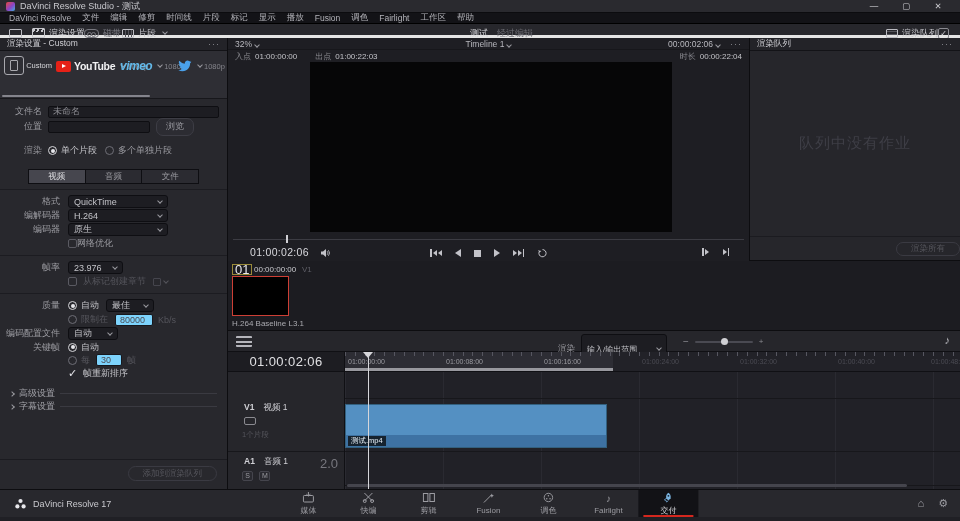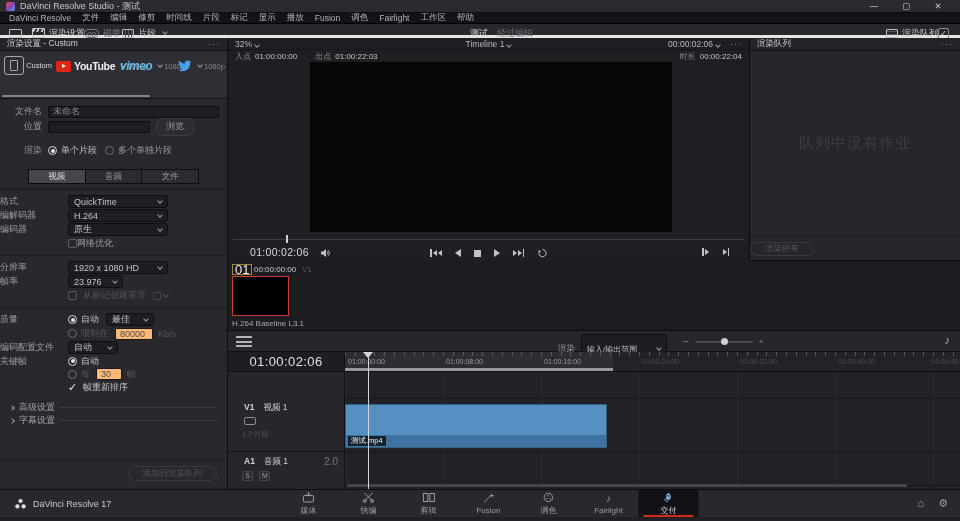--- a/index.html
+++ b/index.html
@@ -54,23 +54,23 @@
   .radio.on::after{content:'';position:absolute;inset:1.5px;border-radius:50%;background:#e6e6ea}
   .cb{width:9px;height:9px;border:1px solid #5a5a62;border-radius:2px;position:relative;display:inline-block;flex:none}
   .cb.on{border-color:transparent}
   .cb.on::after{content:'✓';position:absolute;left:-1px;top:-3px;font-size:11px;color:#e8e8ec}
   .tabs{display:flex;margin:12px 28px 0 28px;height:15px}
   .tab{flex:1;border:1px solid #0e0e12;border-left-width:0;background:#2b2b31;color:#9a9aa0;display:flex;align-items:center;justify-content:center;font-size:8.5px}
   .tab:first-child{border-left-width:1px}
   .tab.on{background:#46464e;color:#dcdce0}
   .hr{height:1px;background:#1c1c21;margin:5px 0 4px 0;flex:none}
   .frow{display:flex;align-items:center;height:13px;margin-top:1px}
-  .flabel{width:68px;text-align:left;padding-right:8px;color:#9a9aa0;flex:none}
+  .flabel{width:68px;text-align:right;padding-right:8px;color:#9a9aa0;flex:none}
   .dd{height:13px;background:#1d1d22;border:1px solid #0e0e12;border-radius:3px;display:flex;align-items:center;padding:0 5px;color:#c3c3c8;justify-content:space-between}
-  .dd.dis,.inp.dis{color:#4c4c53;border-color:#17171c;background:#fdba74}
+  .dd.dis,.inp.dis{color:#4c4c53;border-color:#17171c;background:#7dd3fc}
   .grayt{color:#55555c}
   .twist{display:flex;align-items:center;gap:5px;color:#a2a2a8;margin:0 10px;height:13px}
   .twist .line{flex:1;height:1px;background:#3a3a41}
   .chev-r{width:4px;height:4px;border-right:1px solid #9a9aa0;border-bottom:1px solid #9a9aa0;transform:rotate(-45deg)}
   .addbtn-zone{border-top:1px solid #1b1b20;padding:6px 10px 0 0;display:flex;justify-content:flex-end;height:30px;flex:none}
   .bigpill{height:15px;border:1px solid #3a3a42;border-radius:8px;color:#56565d;font-size:8.5px;display:flex;align-items:center;padding:0 14px;background:transparent}
   
   .viewer{position:absolute;left:228px;top:0;width:522px;height:223px;background:#1e1e23;border-right:1px solid #0d0d10}
   .vrow1{height:12px;display:flex;align-items:center;padding:0 7px;font-size:8.5px;color:#b8b8be;border-bottom:1px solid #17171b;position:relative}
   .vrow2{height:12px;display:flex;align-items:center;padding:0 7px;font-size:8px;color:#8a8a90;gap:4px}
@@ -85,21 +85,21 @@
   .t-l{width:0;height:0;border-top:4px solid transparent;border-bottom:4px solid transparent;border-right:6px solid #c2c2c8}
   .t-r{width:0;height:0;border-top:4px solid transparent;border-bottom:4px solid transparent;border-left:6px solid #c2c2c8}
   .t-l.sm{border-top-width:3px;border-bottom-width:3px;border-right-width:4.5px}
   .t-r.sm{border-top-width:3px;border-bottom-width:3px;border-left-width:4.5px}
   .t-bar{width:1.5px;height:8px;background:#c2c2c8}
   .t-sq{width:7px;height:7px;background:#c2c2c8}
   
   .panel-right{position:absolute;left:750px;top:0;width:210px;height:223px;background:#26262b;display:flex;flex-direction:column;border-bottom:1px solid #0d0d10}
   .rq-body{flex:1;display:flex;align-items:center;justify-content:center}
   .rq-empty{color:#3e3e46;font-size:15px;letter-spacing:1px}
-  .rq-foot{height:24px;border-top:1px solid #1b1b20;display:flex;align-items:center;padding-right:11px}
+  .rq-foot{height:24px;border-top:1px solid #1b1b20;display:flex;align-items:center;justify-content:flex-end;padding-right:0}
   
   .strip{position:absolute;left:228px;top:223px;width:732px;height:70px;background:#1c1c21;border-bottom:1px solid #0d0d10;font-size:8px}
   .clipidx{position:absolute;left:4px;top:3px;border:1px solid #9a8b3a;color:#e8e8ec;font-size:13px;padding:0 2px;line-height:9px}
   .striptc{position:absolute;left:26px;top:4px;color:#cacacf;font-size:8px}
   .stripv1{position:absolute;left:74px;top:4px;color:#5e5e66}
   .thumb{position:absolute;left:4px;top:15px;width:57px;height:40px;background:#000;border:1px solid #cd3f35}
   .stripcodec{position:absolute;left:4px;top:58px;color:#a9a9af}
   
   .timeline{position:absolute;left:228px;top:293px;width:732px;height:158px;background:#202025}
   .ttool{position:absolute;left:0;right:0;top:0;height:21px;background:#26262b;border-bottom:1px solid #101014}
@@ -292,27 +292,20 @@
     </div>
     <div class="frow">
       <span class="flabel"></span>
       <span class="cb"></span>
       <span style="color:#9a9aa0">网络优化</span>
     </div>
 
     <div class="hr"></div>
 
     <div class="frow">
-      <span class="flabel">分辨率</span>
-      <span class="dd" style="width:100px">
-          <span>1920 x 1080 HD</span>
-          <span class="chev"></span>
-        </span>
-    </div>
-    <div class="frow">
       <span class="flabel">帧率</span>
       <span class="dd" style="width:55px">
           <span>23.976</span>
           <span class="chev"></span>
         </span>
     </div>
     <div class="frow">
       <span class="flabel"></span>
       <span class="cb"></span>
       <span style="margin-left:6px" class="grayt">从标记创建章节</span>
@@ -509,21 +502,21 @@
         <div style="position:absolute;left:16px;top:30px;display:flex;gap:9px">
           <b>V1</b>
           <span>视频 1</span>
         </div>
         <span class="i-vtrack" style="position:absolute;left:16px;top:45px"></span>
         <span style="position:absolute;left:14px;top:58px;color:#55555c;font-size:7.5px">1个片段</span>
         <div style="position:absolute;left:0;right:0;top:79px;height:1px;background:#17171b"></div>
         <div style="position:absolute;left:16px;top:84px;display:flex;gap:9px;right:6px">
           <b>A1</b>
           <span>音频 1</span>
-          <span style="margin-left:auto;color:#77777e;font-size:10px">2.0</span>
+          <span style="margin-left:auto;color:#77777e;font-size:13px">2.0</span>
         </div>
         <div style="position:absolute;left:14px;top:98px">
           <span class="smbtn">S</span>
           <span class="smbtn">M</span>
         </div>
       </div>
       <div class="tcontent">
         <div class="tline" style="top:26px"></div>
         <div class="tline" style="top:79px"></div>
         <div class="tline" style="top:113px"></div>

